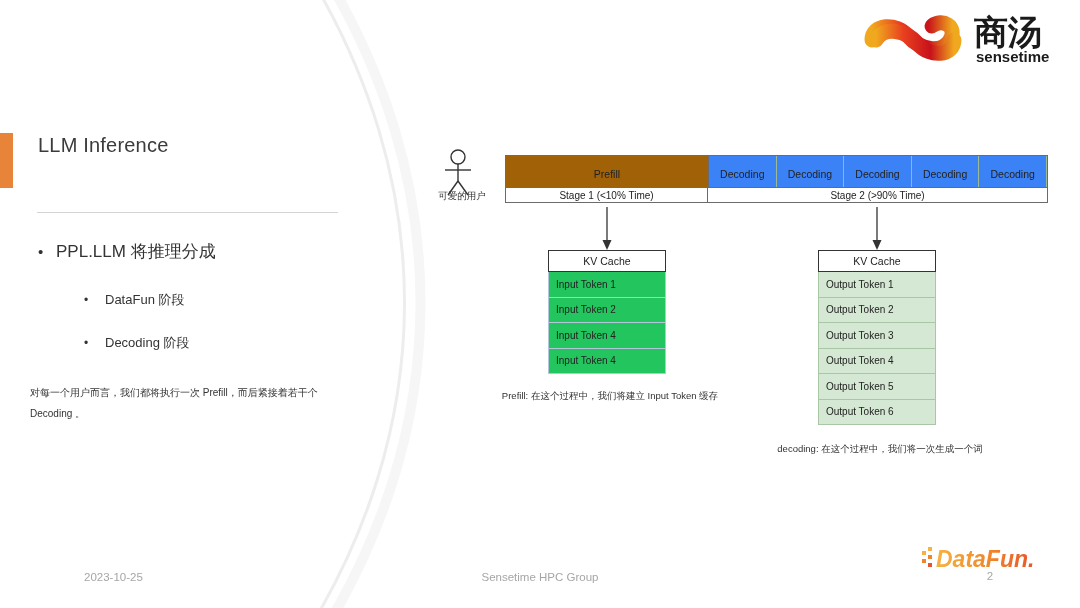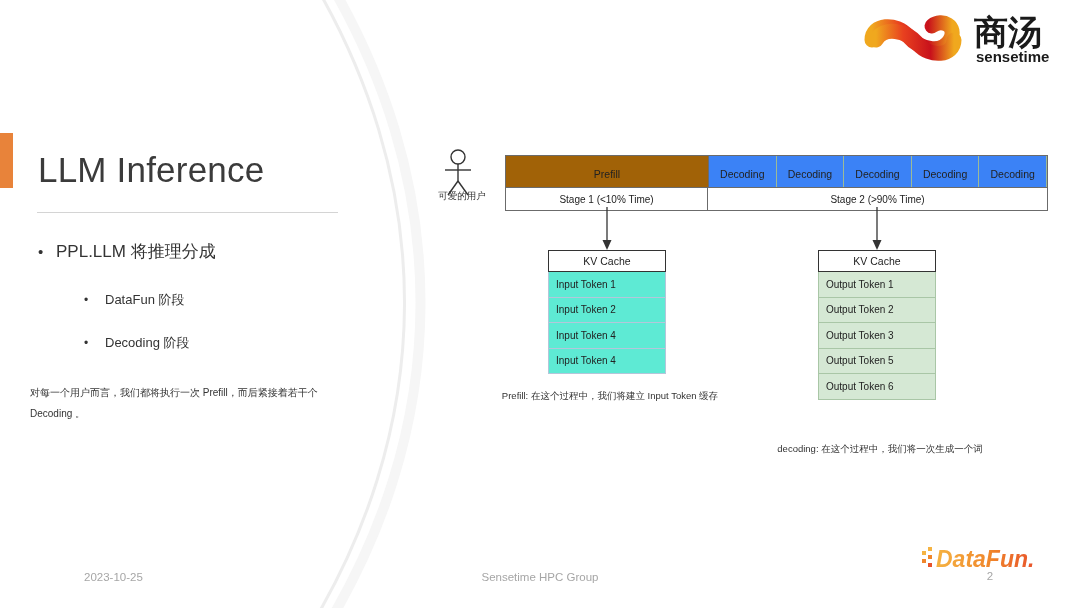--- a/index.html
+++ b/index.html
@@ -34,26 +34,25 @@
     width: 13px;
     height: 55px;
     background: #E8833A;
   }
 
   
   .title {
     position: absolute;
     left: 38px;
     top: 134px;
-    font-size: 35px;
+    font-size: 20px;
     font-weight: 400;
     color: #3b3b3b;
     letter-spacing: 0.2px;
     white-space: nowrap;
-    margin-top: 16px;
   }
   .title-rule {
     position: absolute;
     left: 37px;
     top: 212px;
     width: 301px;
     height: 1px;
     background: #d4d4d4;
   }
 
@@ -146,21 +145,21 @@
     background: #3b82f6;
     flex: 1 1 0;
     border-right: 1px solid #9cba96;
   }
 
   .stagerow {
     position: absolute;
     left: 505px;
     top: 187px;
     width: 543px;
-    height: 24px;
+    height: 16px;
     display: flex;
     border: 1px solid #6b6b6b;
     box-sizing: border-box;
     background: #ffffff;
   }
   .stage-cell {
     box-sizing: border-box;
     display: flex;
     align-items: center;
     justify-content: center;
@@ -204,21 +203,21 @@
     box-sizing: border-box;
     height: 25.5px;
     display: flex;
     align-items: center;
     padding-left: 7px;
     font-size: 10px;
     color: #222222;
     border: 1px solid #b9c8d8;
     border-top: none;
   }
-  .kv.left .kv-row  { background: #5eead4; border-color: #b4c6da; }
+  .kv.left .kv-row  { background: #22c55e; border-color: #b4c6da; }
   .kv.right .kv-row { background: #D5E8D4; border-color: #a9c6a6; }
 
   
   .cap {
     position: absolute;
     font-size: 9.5px;
     color: #333333;
     text-align: center;
     line-height: 14px;
   }
@@ -367,20 +366,21 @@
     <div class="kv-row">Input Token 2</div>
     <div class="kv-row">Input Token 4</div>
     <div class="kv-row">Input Token 4</div>
   </div>
 
   <div class="kv right">
     <div class="kv-head">KV Cache</div>
     <div class="kv-row">Output Token 1</div>
     <div class="kv-row">Output Token 2</div>
     <div class="kv-row">Output Token 3</div>
+    <div class="kv-row">Output Token 4</div>
     <div class="kv-row">Output Token 5</div>
     <div class="kv-row">Output Token 6</div>
   </div>
 
   <div class="cap prefill-cap">Prefill: 在这个过程中，我们将建立 Input Token 缓存</div>
   <div class="cap decoding-cap">
     <div>decoding: 在这个过程中，我们将一次生成一个词</div>
   </div>
 
   <div class="foot-date">2023-10-25</div>

